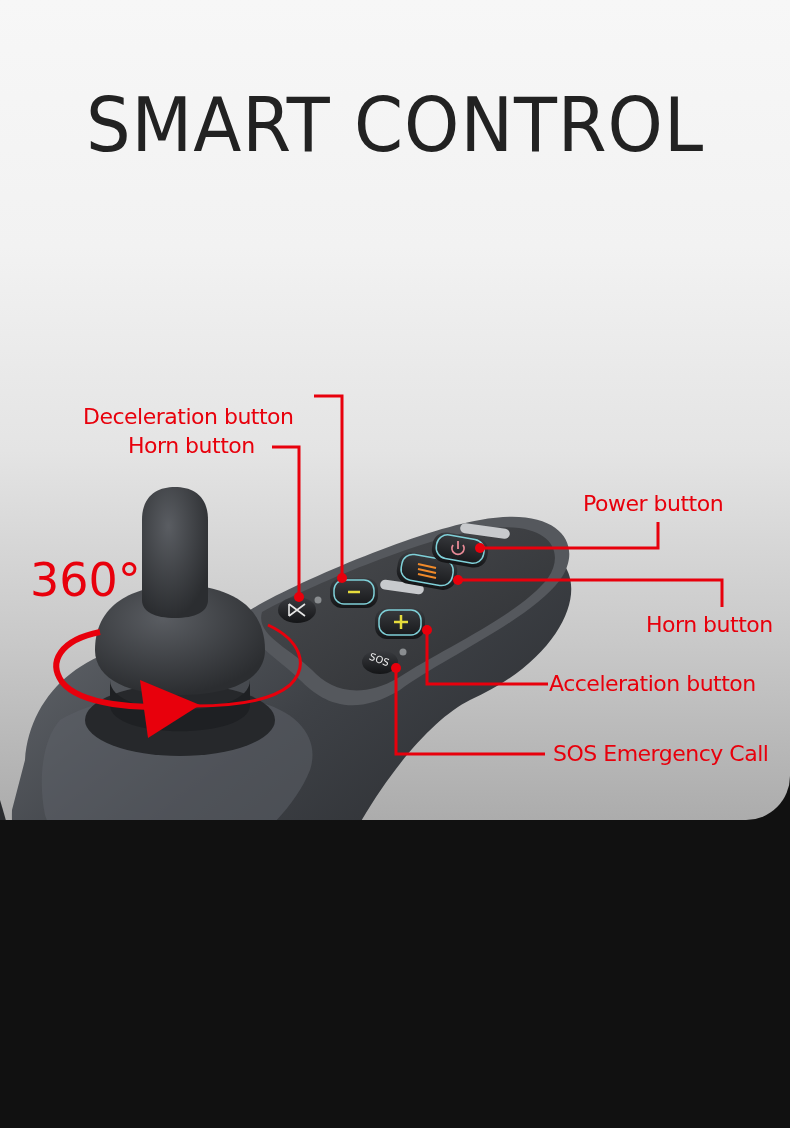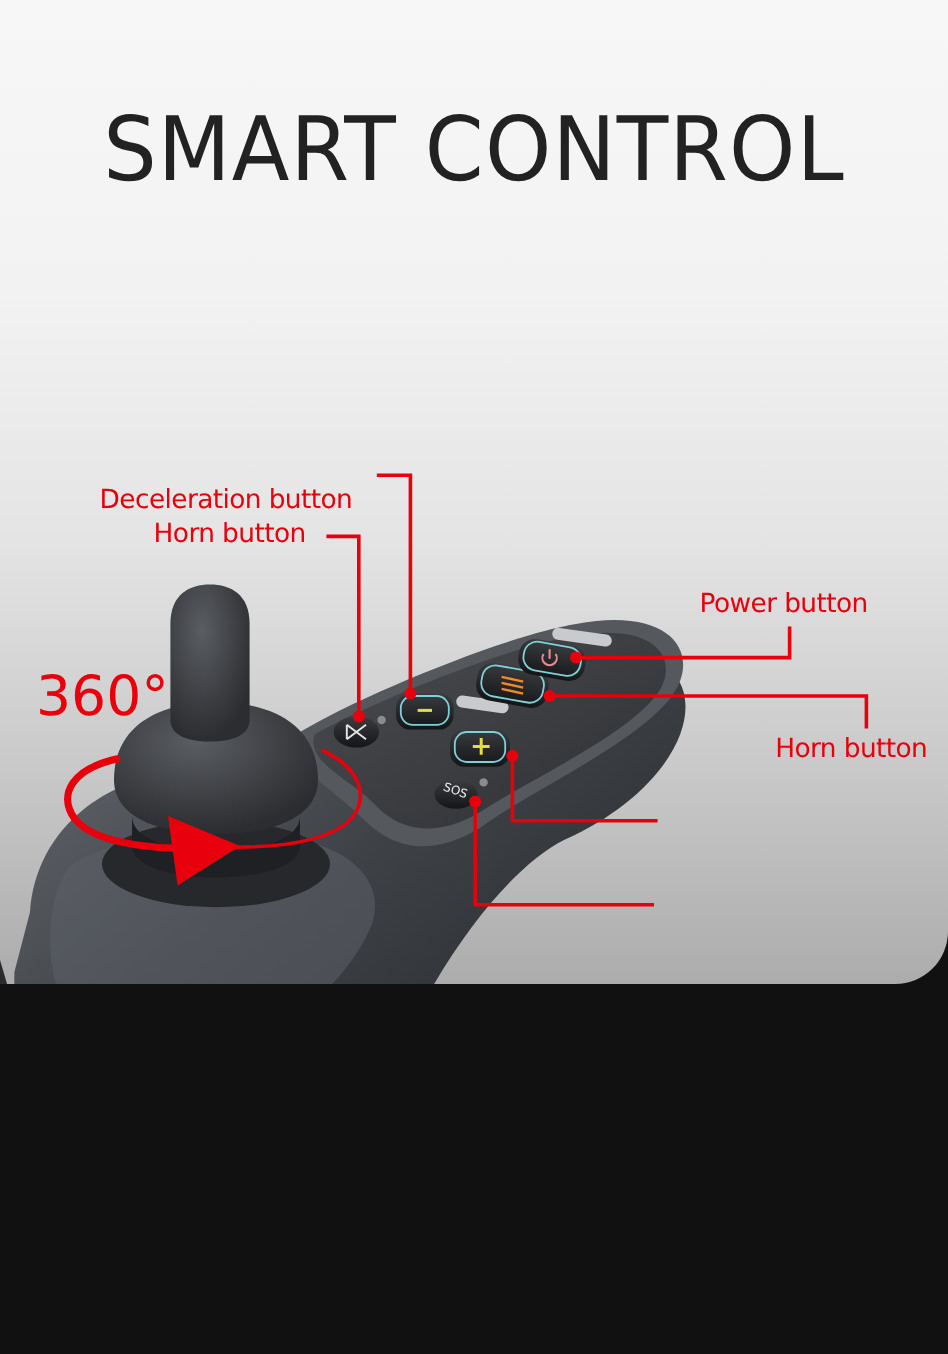--- a/index.html
+++ b/index.html
@@ -163,20 +163,22 @@
   </svg>
 
   <div class="label" style="left:369px; top:654px; font-size:10px; color:#eee; transform:rotate(20deg); letter-spacing:0;">SOS</div>
 
   <div class="label deg" style="left:30px; top:553px;">360°</div>
 
   <div class="label" style="left:83px; top:404px;">Deceleration button</div>
   <div class="label" style="left:128px; top:433px;">Horn button</div>
   <div class="label" style="left:583px; top:491px;">Power button</div>
   <div class="label" style="left:646px; top:612px;">Horn button</div>
+  <div class="label" style="left:549px; top:671px;">Acceleration button</div>
+  <div class="label" style="left:553px; top:741px;">SOS Emergency Call</div>
 
   <div class="hotspot" style="left:278px; top:597px; width:38px; height:26px;"></div>
   <div class="hotspot" style="left:330px; top:578px; width:48px; height:30px;"></div>
   <div class="hotspot" style="left:375px; top:608px; width:50px; height:31px;"></div>
   <div class="hotspot" style="left:397px; top:555px; width:60px; height:32px;"></div>
   <div class="hotspot" style="left:432px; top:535px; width:56px; height:30px;"></div>
   <div class="hotspot" style="left:362px; top:650px; width:36px; height:24px;"></div>
 
 </div>
 

